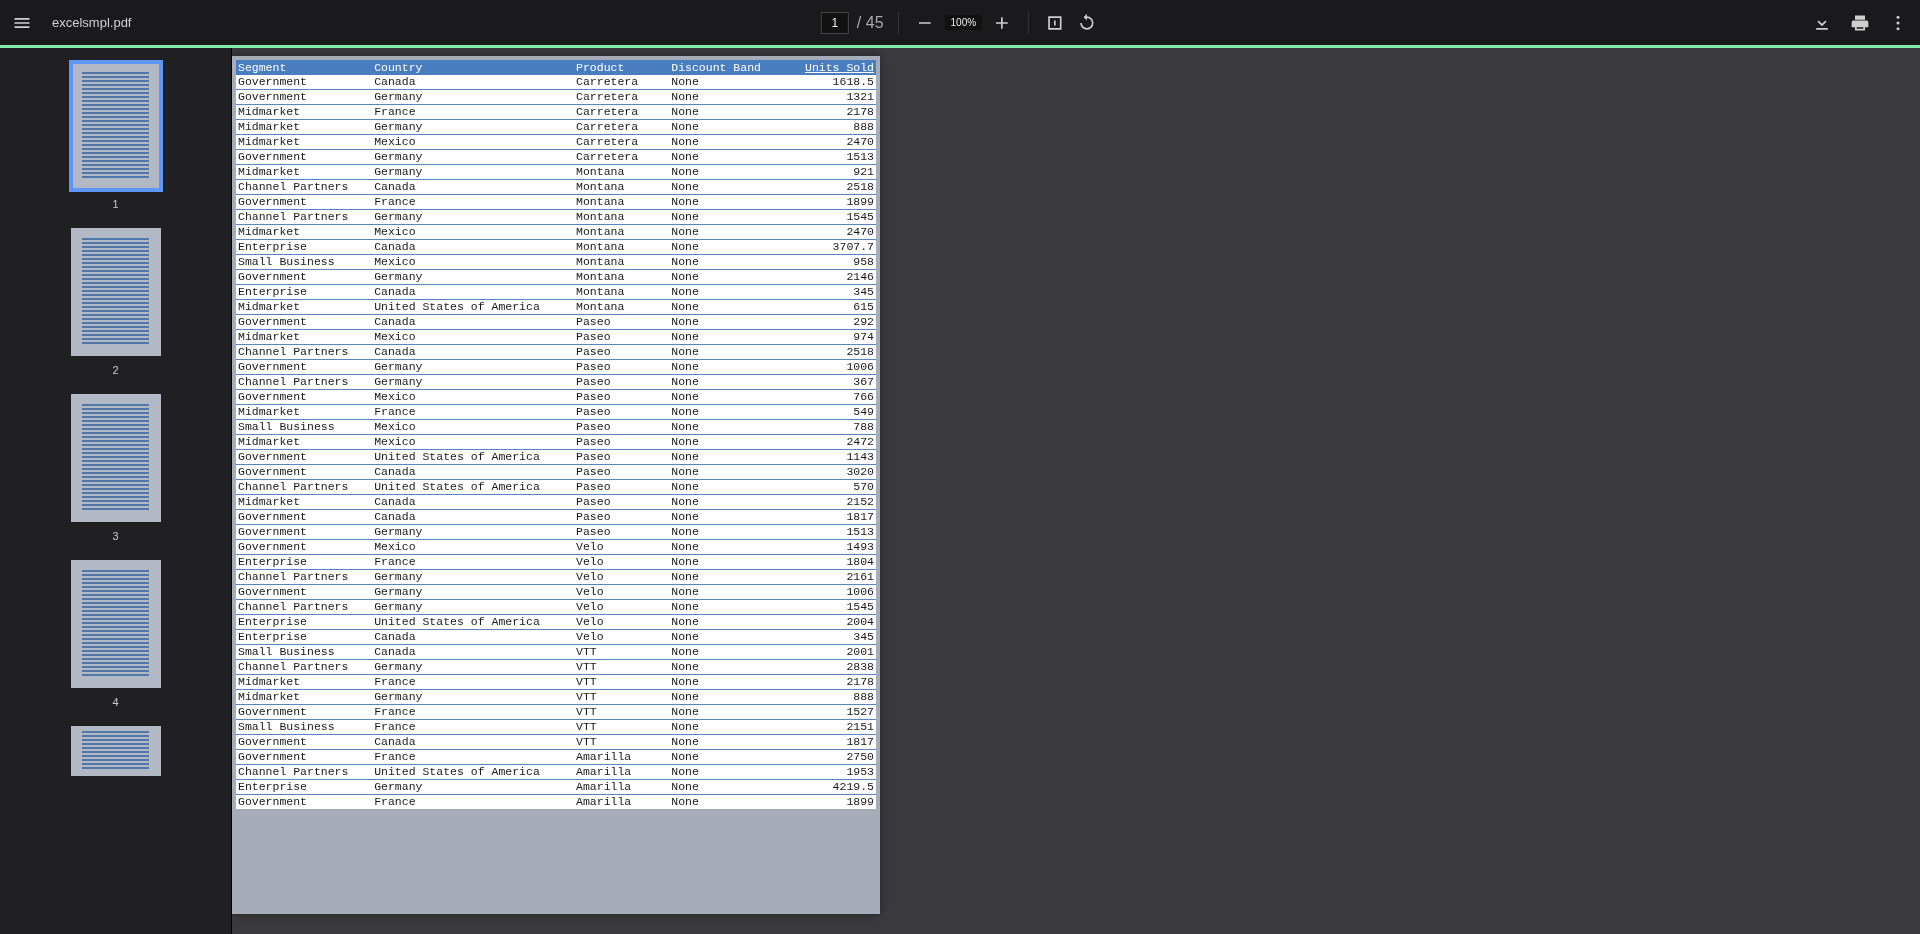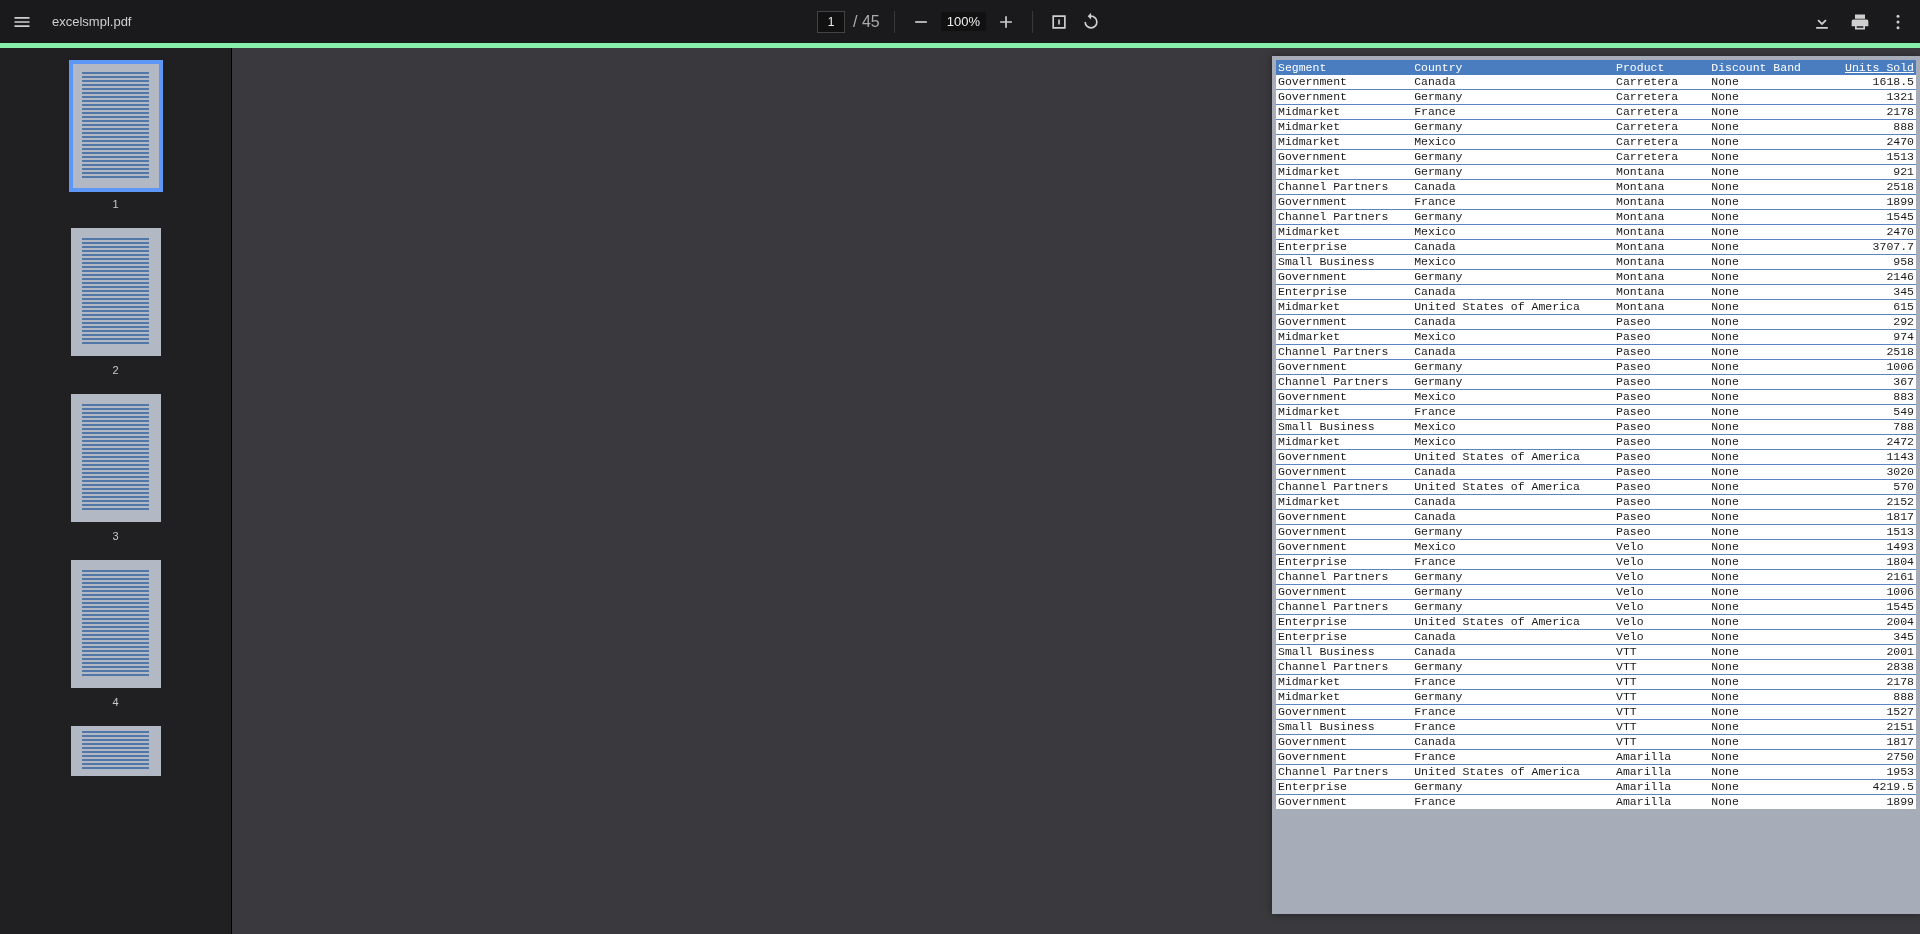--- a/index.html
+++ b/index.html
@@ -11,38 +11,38 @@
     overflow: hidden;
   }
 
   
   .toolbar {
     height: 48px;
     background: #1a1a1d;
     display: flex;
     align-items: center;
     padding: 0 10px;
-    border-bottom: 5px solid #86efac;
+    border-bottom: 3px solid #86efac;
     position: relative;
   }
   .toolbar-left { display: flex; align-items: center; gap: 18px; flex: 1; }
   .toolbar-center {
     position: absolute; left: 50%; transform: translateX(-50%);
     display: flex; align-items: center; gap: 8px;
   }
   .toolbar-right { display: flex; align-items: center; gap: 14px; }
   .filename { font-size: 13px; color: #cfcfcf; }
   .icon-btn { width: 24px; height: 24px; display: flex; align-items: center; justify-content: center; cursor: pointer; fill: #cfcfcf; }
   .icon-btn svg { width: 20px; height: 20px; }
   .page-input {
     width: 28px; height: 22px; text-align: center; background: #111;
     border: 1px solid #444; color: #eee; font-size: 12px;
   }
   .page-total { font-size: 16px; color: #aaa; }
-  .zoom-pct { font-size: 13px; color: #eee; background: #111; padding: 2px 6px; border-radius: 2px; }
+  .zoom-pct { font-size: 10px; color: #eee; background: #111; padding: 2px 6px; border-radius: 2px; }
   .sep { width: 1px; height: 22px; background: #3a3a3a; margin: 0 6px; }
 
   
   .main { display: flex; height: calc(100% - 48px); }
   .sidebar {
     width: 232px; background: #202023; border-right: 1px solid #000;
     overflow-y: scroll; padding: 14px 0;
   }
   .sidebar::-webkit-scrollbar { width: 14px; }
   .sidebar::-webkit-scrollbar-track { background: #2f2f32; }
@@ -59,21 +59,21 @@
   }
   .thumb-bars {
     position: absolute; top: 2%; left: 3%; right: 3%; bottom: 2%;
     background: repeating-linear-gradient(to bottom, #5176a8, #5176a8 2px, #b3b9c4 2px, #b3b9c4 4px);
   }
   .thumb.partial { height: 50px; }
   .thumb-label { font-size: 11px; color: #c8c8c8; margin-top: 8px; }
 
   .content-area {
     flex: 1; background: #3a3a3e; overflow-y: scroll; position: relative;
-    display: flex; justify-content: flex-end; padding-top: 8px;
+    display: flex; justify-content: flex-start; padding-top: 8px;
   }
   .content-area::-webkit-scrollbar { width: 14px; }
   .content-area::-webkit-scrollbar-track { background: #2f2f32; }
   .content-area::-webkit-scrollbar-thumb { background: #5a5a5e; }
 
   .page {
     width: 648px; background: #a7adb8; padding: 4px; box-shadow: 0 0 8px rgba(0,0,0,.4);
     margin-bottom: 20px;
   }
   .page-inner { background: #fff; }
@@ -359,21 +359,21 @@
                 <td>Germany</td>
                 <td>Paseo</td>
                 <td>None</td>
                 <td class="num">367</td>
               </tr>
               <tr>
                 <td>Government</td>
                 <td>Mexico</td>
                 <td>Paseo</td>
                 <td>None</td>
-                <td class="num">883</td>
+                <td class="num">766</td>
               </tr>
               <tr>
                 <td>Midmarket</td>
                 <td>France</td>
                 <td>Paseo</td>
                 <td>None</td>
                 <td class="num">549</td>
               </tr>
               <tr>
                 <td>Small Business</td>

